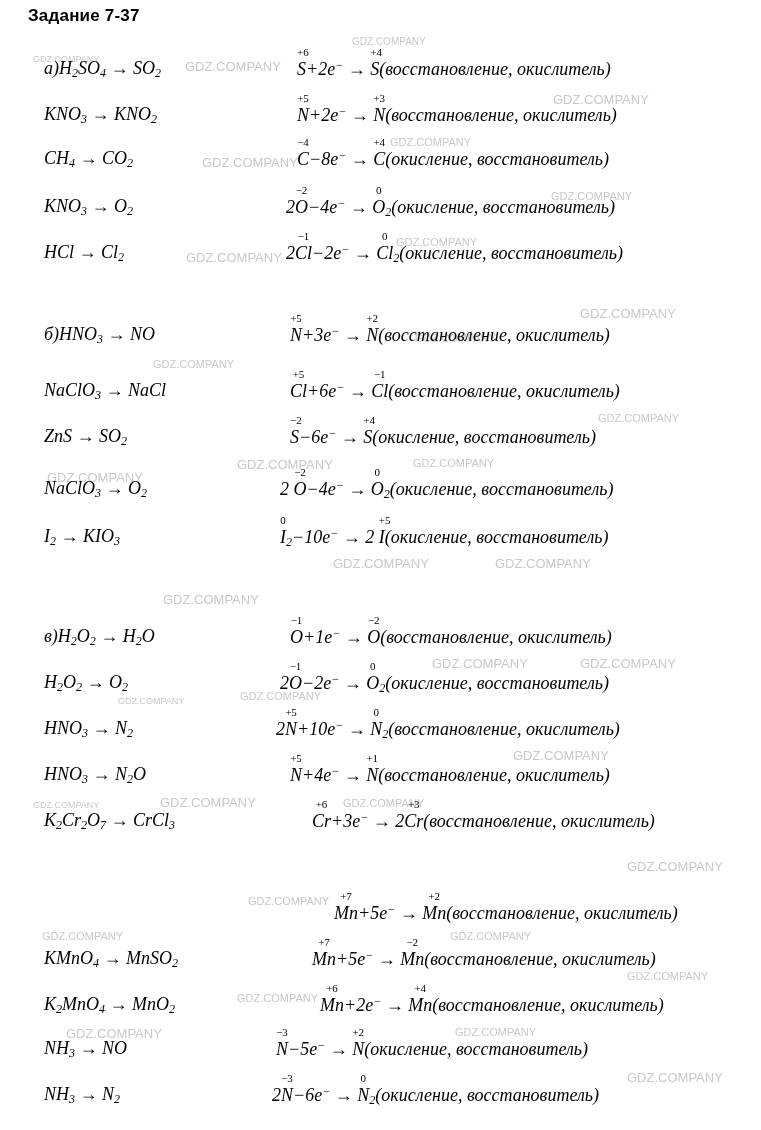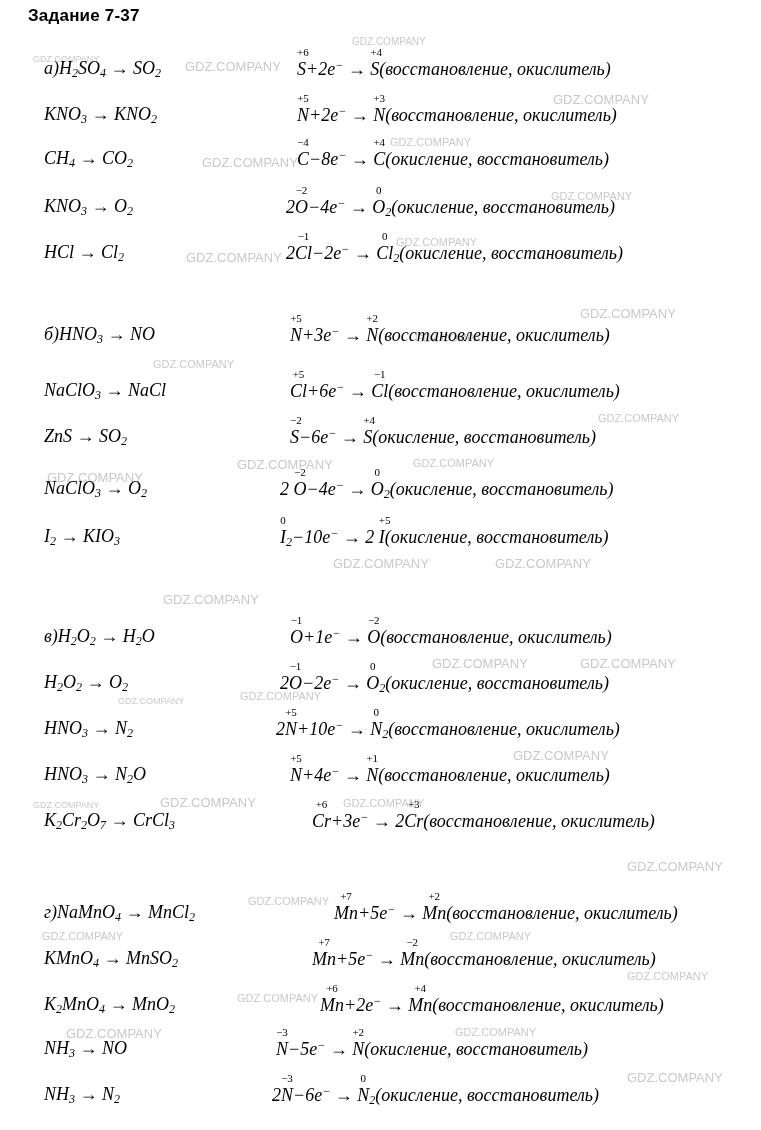--- a/index.html
+++ b/index.html
@@ -184,21 +184,20 @@
       </div>
       <div class="row" style="top: 764px;">
         <div class="lhs">HNO<span class="sub">3</span> → N<span class="sub">2</span>O</div>
         <div class="rhs" style="left: 290px;"><span class="ox"><span class="oxnum">+5</span>N</span>+4e<span class="sup">−</span> → <span class="ox"><span class="oxnum">+1</span>N</span>(восстановление, окислитель)</div>
       </div>
       <div class="row" style="top: 810px;">
         <div class="lhs">K<span class="sub">2</span>Cr<span class="sub">2</span>O<span class="sub">7</span> → CrCl<span class="sub">3</span></div>
         <div class="rhs" style="left: 312px;"><span class="ox"><span class="oxnum">+6</span>Cr</span>+3e<span class="sup">−</span> → 2<span class="ox"><span class="oxnum">+3</span>Cr</span>(восстановление, окислитель)</div>
       </div>
       <div class="row" style="top: 902px;">
-        <div class="lhs">г)NaMnO<span class="sub">4</span> → MnCl<span class="sub">2</span></div>
         <div class="rhs" style="left: 334px;"><span class="ox"><span class="oxnum">+7</span>Mn</span>+5e<span class="sup">−</span> → <span class="ox"><span class="oxnum">+2</span>Mn</span>(восстановление, окислитель)</div>
       </div>
       <div class="row" style="top: 948px;">
         <div class="lhs">KMnO<span class="sub">4</span> → MnSO<span class="sub">2</span></div>
         <div class="rhs" style="left: 312px;"><span class="ox"><span class="oxnum">+7</span>Mn</span>+5e<span class="sup">−</span> → <span class="ox"><span class="oxnum">−2</span>Mn</span>(восстановление, окислитель)</div>
       </div>
       <div class="row" style="top: 994px;">
         <div class="lhs">K<span class="sub">2</span>MnO<span class="sub">4</span> → MnO<span class="sub">2</span></div>
         <div class="rhs" style="left: 320px;"><span class="ox"><span class="oxnum">+6</span>Mn</span>+2e<span class="sup">−</span> → <span class="ox"><span class="oxnum">+4</span>Mn</span>(восстановление, окислитель)</div>
       </div>

